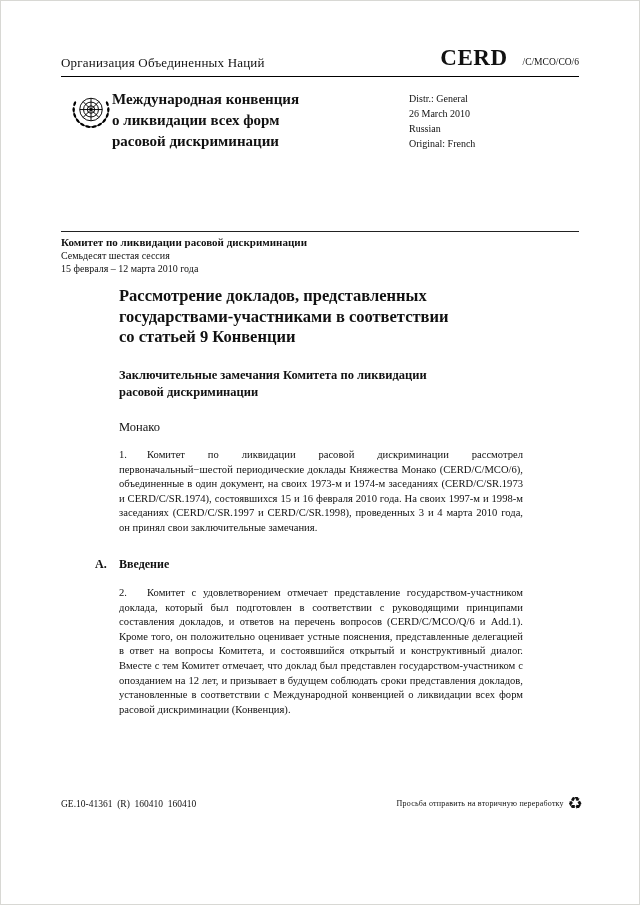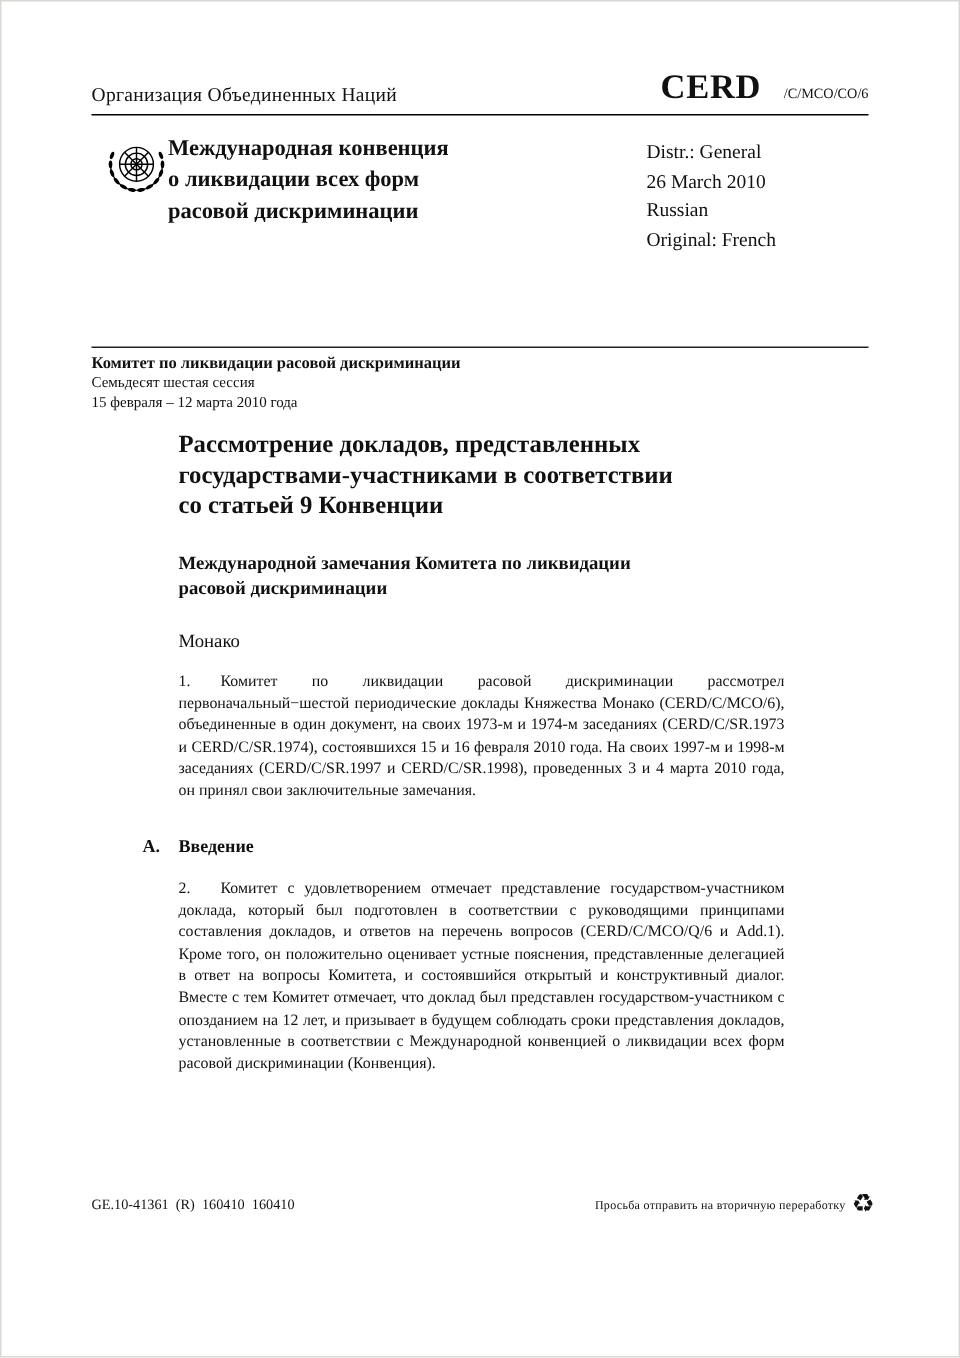--- a/index.html
+++ b/index.html
@@ -16,21 +16,21 @@
   .org-name { font-size:13px; letter-spacing:0.2px; }
   .doc-symbol { display:flex; align-items:baseline; }
   .doc-symbol .big { font-size:23px; font-weight:bold; letter-spacing:0.5px; }
   .doc-symbol .small { font-size:9.5px; margin-left:15px; }
   .rule1 { position:absolute; left:60px; right:60px; top:75px; border-top:1.6px solid #000; }
 
   
   .emblem { position:absolute; left:64px; top:84px; width:52px; height:56px; }
   .conv-title { position:absolute; left:111px; top:88px; font-size:15px; font-weight:bold;
     line-height:1.4; white-space:pre-line; }
-  .distr { position:absolute; left:430px; top:90px; font-size:13px; line-height:1.5; }
+  .distr { position:absolute; left:408px; top:90px; font-size:10px; line-height:1.5; }
 
   .rule2 { position:absolute; left:60px; right:60px; top:230px; border-top:1px solid #222; }
 
   
   .session { position:absolute; left:60px; top:235px; }
   .session .committee { font-size:11px; font-weight:bold; margin-bottom:1px; }
   .session .line { font-size:10px; line-height:1.32; }
 
   
   .doc-title { position:absolute; left:118px; top:285px; font-size:16.5px; font-weight:bold;
@@ -116,21 +116,21 @@
 
   <div class="session">
     <div class="committee">Комитет по ликвидации расовой дискриминации</div>
     <div class="line">Семьдесят шестая сессия</div>
     <div class="line">15 февраля – 12 марта 2010 года</div>
   </div>
 
   <div class="doc-title">Рассмотрение докладов, представленных
 государствами-участниками в соответствии
 со статьей 9 Конвенции</div>
-  <div class="doc-subtitle">Международной замечания Комитета по ликвидации
+  <div class="doc-subtitle">Заключительные замечания Комитета по ликвидации
 расовой дискриминации</div>
   <div class="country">Монако</div>
 
   <p class="para para-1"><span class="pnum">1.</span><span>Комитет по ликвидации расовой дискриминации рассмотрел первоначальный−шестой периодические доклады Княжества Монако (CERD/C/MCO/6), объединенные в один документ, на своих 1973-м и 1974-м заседаниях (CERD/C/SR.1973 и CERD/C/SR.1974), состоявшихся 15 и 16 февраля 2010 года. На своих 1997-м и 1998-м заседаниях (CERD/C/SR.1997 и CERD/C/SR.1998), проведенных 3 и 4 марта 2010 года, он принял свои заключительные замечания.</span></p>
 
   <div class="section-head">
     <span class="letter">A.</span><span>Введение</span>
   </div>
 
   <p class="para para-2"><span class="pnum">2.</span><span>Комитет с удовлетворением отмечает представление государством-участником доклада, который был подготовлен в соответствии с руководящими принципами составления докладов, и ответов на перечень вопросов (CERD/C/MCO/Q/6 и Add.1). Кроме того, он положительно оценивает устные пояснения, представленные делегацией в ответ на вопросы Комитета, и состоявшийся открытый и конструктивный диалог. Вместе с тем Комитет отмечает, что доклад был представлен государством-участником с опозданием на 12 лет, и призывает в будущем соблюдать сроки представления докладов, установленные в соответствии с Международной конвенцией о ликвидации всех форм расовой дискриминации (Конвенция).</span></p>

